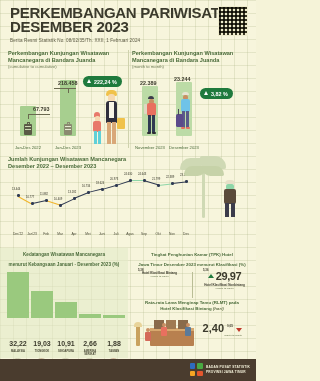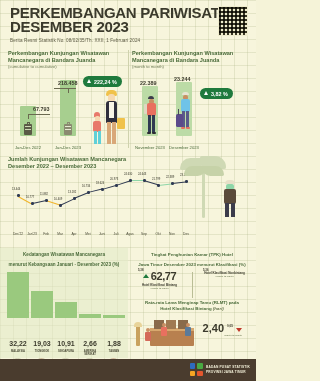--- a/index.html
+++ b/index.html
@@ -350,30 +350,30 @@
     </div>
   </div>
 
   <div class="panel-br">
     <div class="br-title">Tingkat Penghunian Kamar (TPK) Hotel</div>
     <div class="br-title">Jawa Timur Desember 2023 menurut Klasifikasi (%)</div>
 
     <div class="hdiv"></div>
 
     <div class="tpk" style="left:0px;">
-      <div style="display:flex; align-items:center; justify-content:center; gap:2px;">
-        <span class="arrow-up"></span>
-        <span class="val">62,77</span>
-      </div>
       <div class="cap">Hotel Klasifikasi Bintang</div>
       <div class="cap2">*month to month</div>
       <div class="delta" style="left:10px; top:-2px;">5,38</div>
     </div>
 
     <div class="tpk" style="left:65px;">
+      <div style="display:flex; align-items:center; justify-content:center; gap:2px;">
+        <span class="arrow-up"></span>
+        <span class="val">29,97</span>
+      </div>
       <div class="cap">Hotel Klasifikasi Nonbintang</div>
       <div class="cap2">*month to month</div>
       <div class="delta" style="left:10px; top:-2px;">5,36</div>
     </div>
 
     <div class="rlmt-title">
       <div>Rata-rata Lama Menginap Tamu (RLMT) pada</div>
       <div><span>Hotel Klasifikasi Bintang</span>
            <span style="color:#6d7a55;font-style:italic;">(hari)</span></div>
     </div>

